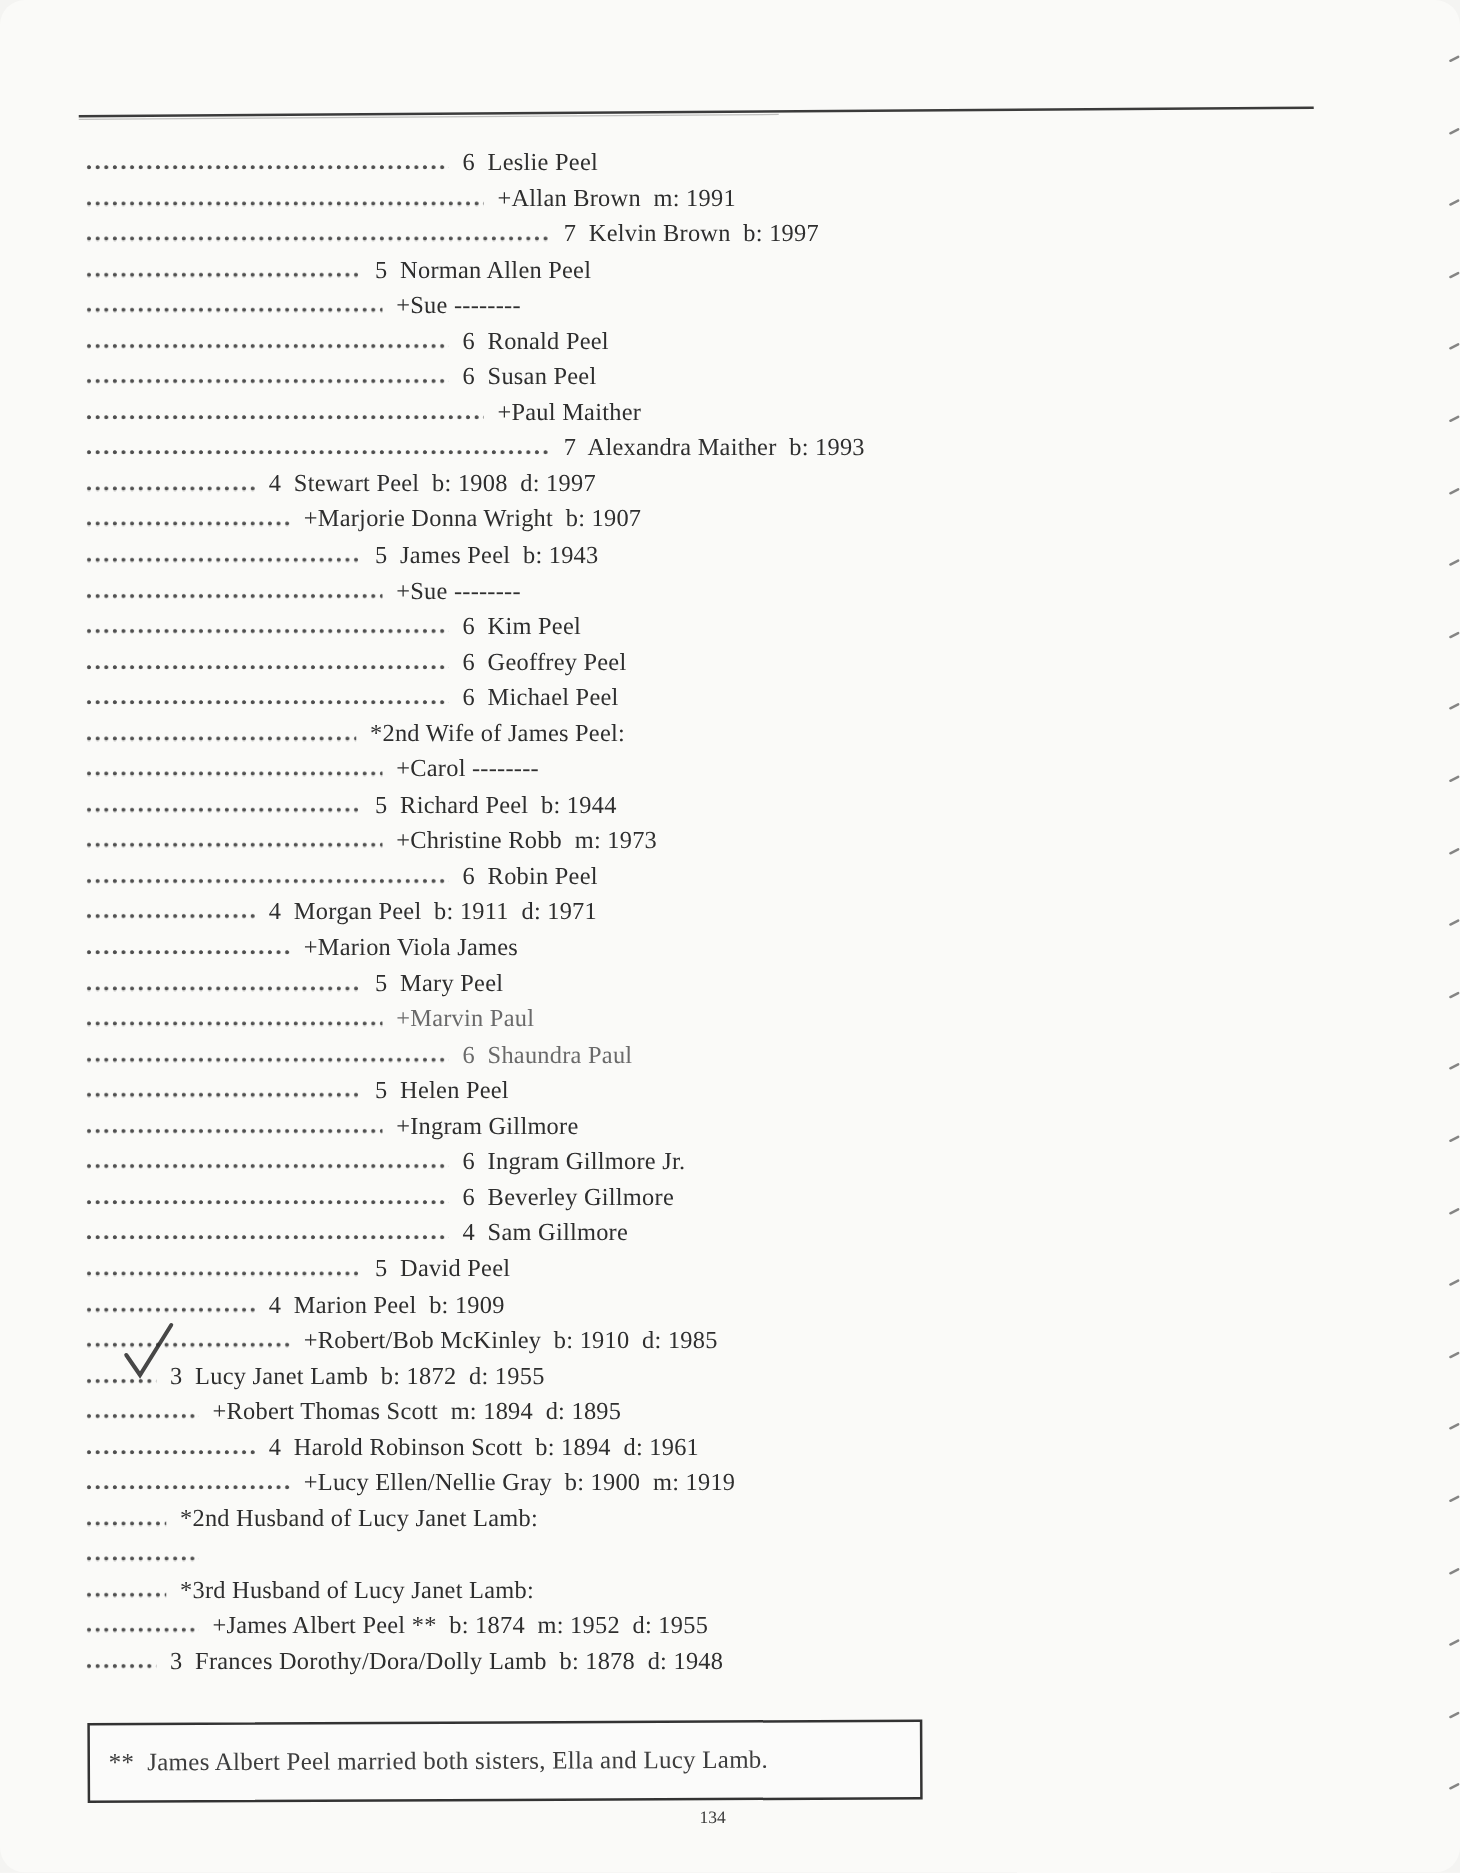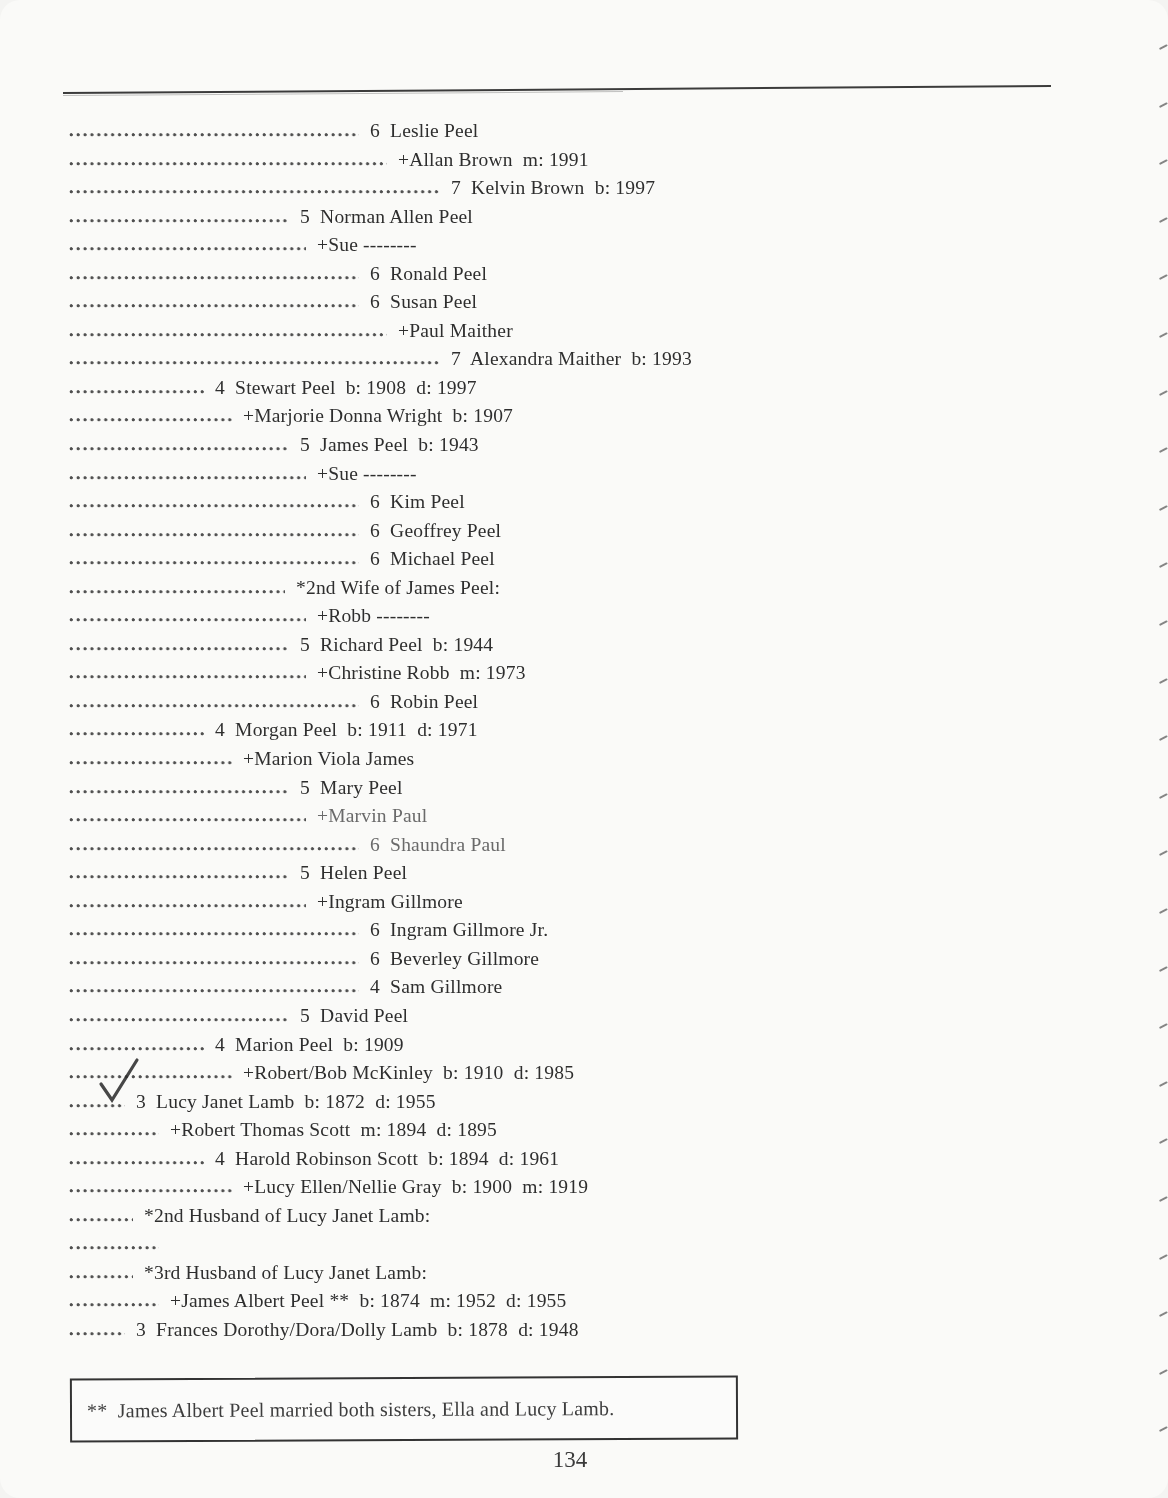--- a/index.html
+++ b/index.html
@@ -57,21 +57,21 @@
     display:flex;align-items:center;
     transform:rotate(-0.25deg);
     background:rgba(255,255,255,.3);
   }
   .footnote-text{
     padding-left:15px;font-size:20px;color:#3d3d3d;white-space:pre;letter-spacing:.2px;
   }
   
   .page-number{
     position:absolute;left:0;top:1447px;width:1140px;
-    text-align:center;font-size:23px;color:#3a3a3a;
+    text-align:center;font-size:14px;color:#3a3a3a;
   }
   
   .artifact{
     position:absolute;left:1159px;width:9px;height:2.4px;
     background:#5e5e5e;border-radius:2px;opacity:.75;
     transform:rotate(-27deg);
   }
 </style>
 </head>
 <body>
@@ -92,21 +92,21 @@
       <div class="row gen6-spouse"><span class="leader"></span><span class="txt">+Paul Maither</span></div>
       <div class="row gen7-child"><span class="leader"></span><span class="txt">7  Alexandra Maither  b: 1993</span></div>
       <div class="row gen4-child"><span class="leader"></span><span class="txt">4  Stewart Peel  b: 1908  d: 1997</span></div>
       <div class="row gen4-spouse"><span class="leader"></span><span class="txt">+Marjorie Donna Wright  b: 1907</span></div>
       <div class="row gen5-child"><span class="leader"></span><span class="txt">5  James Peel  b: 1943</span></div>
       <div class="row gen5-spouse"><span class="leader"></span><span class="txt">+Sue --------</span></div>
       <div class="row gen6-child"><span class="leader"></span><span class="txt">6  Kim Peel</span></div>
       <div class="row gen6-child"><span class="leader"></span><span class="txt">6  Geoffrey Peel</span></div>
       <div class="row gen6-child"><span class="leader"></span><span class="txt">6  Michael Peel</span></div>
       <div class="row gen5-note"><span class="leader"></span><span class="txt">*2nd Wife of James Peel:</span></div>
-      <div class="row gen5-spouse"><span class="leader"></span><span class="txt">+Robb --------</span></div>
+      <div class="row gen5-spouse"><span class="leader"></span><span class="txt">+Carol --------</span></div>
       <div class="row gen5-child"><span class="leader"></span><span class="txt">5  Richard Peel  b: 1944</span></div>
       <div class="row gen5-spouse"><span class="leader"></span><span class="txt">+Christine Robb  m: 1973</span></div>
       <div class="row gen6-child"><span class="leader"></span><span class="txt">6  Robin Peel</span></div>
       <div class="row gen4-child"><span class="leader"></span><span class="txt">4  Morgan Peel  b: 1911  d: 1971</span></div>
       <div class="row gen4-spouse"><span class="leader"></span><span class="txt">+Marion Viola James</span></div>
       <div class="row gen5-child"><span class="leader"></span><span class="txt">5  Mary Peel</span></div>
       <div class="row gen5-spouse light"><span class="leader"></span><span class="txt">+Marvin Paul</span></div>
       <div class="row gen6-child light"><span class="leader"></span><span class="txt">6  Shaundra Paul</span></div>
       <div class="row gen5-child"><span class="leader"></span><span class="txt">5  Helen Peel</span></div>
       <div class="row gen5-spouse"><span class="leader"></span><span class="txt">+Ingram Gillmore</span></div>

